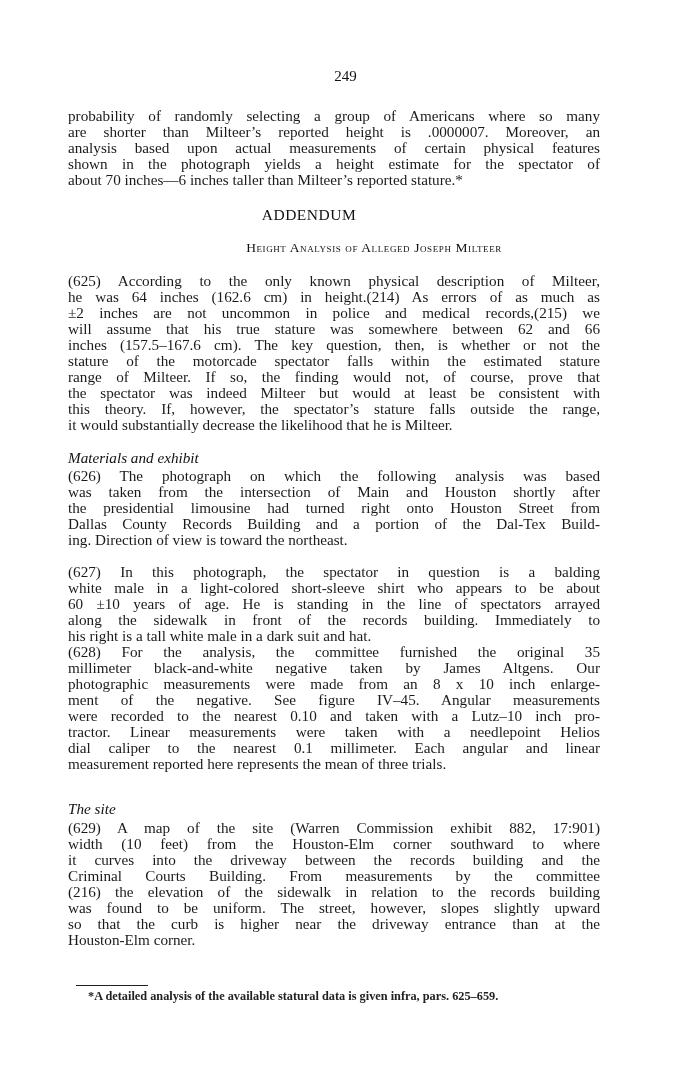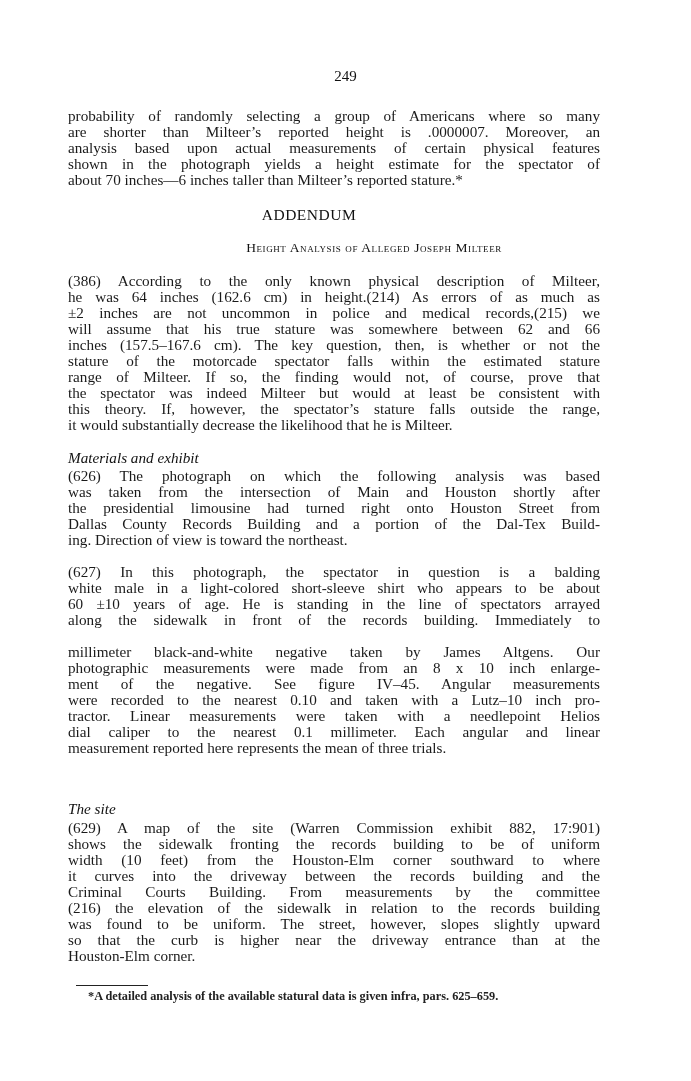--- a/index.html
+++ b/index.html
@@ -55,21 +55,21 @@
     <span class="line" style="white-space: nowrap;">are shorter than Milteer’s reported height is .0000007. Moreover, an</span>
     <span class="line" style="white-space: nowrap;">analysis based upon actual measurements of certain physical features</span>
     <span class="line" style="white-space: nowrap;">shown in the photograph yields a height estimate for the spectator of</span>
     <span class="line last" style="white-space: nowrap;">about 70 inches—6 inches taller than Milteer’s reported stature.*</span>
   </div>
 
   <div class="heading" style="top:190px;">ADDENDUM</div>
   <div class="subheading" style="top:224px;">Height Analysis of Alleged Joseph Milteer</div>
 
   <div class="block" style="top:257px;">
-    <span class="line" style="white-space: nowrap;">(386)   According to the only known physical description of Milteer,</span>
+    <span class="line" style="white-space: nowrap;">(625)   According to the only known physical description of Milteer,</span>
     <span class="line" style="white-space: nowrap;">he was 64 inches (162.6 cm) in height.(214) As errors of as much as</span>
     <span class="line" style="white-space: nowrap;">±2 inches are not uncommon in police and medical records,(215) we</span>
     <span class="line" style="white-space: nowrap;">will assume that his true stature was somewhere between 62 and 66</span>
     <span class="line" style="white-space: nowrap;">inches (157.5–167.6 cm). The key question, then, is whether or not the</span>
     <span class="line" style="white-space: nowrap;">stature of the motorcade spectator falls within the estimated stature</span>
     <span class="line" style="white-space: nowrap;">range of Milteer. If so, the finding would not, of course, prove that</span>
     <span class="line" style="white-space: nowrap;">the spectator was indeed Milteer but would at least be consistent with</span>
     <span class="line" style="white-space: nowrap;">this theory. If, however, the spectator’s stature falls outside the range,</span>
     <span class="line last" style="white-space: nowrap;">it would substantially decrease the likelihood that he is Milteer.</span>
   </div>
@@ -82,37 +82,38 @@
     <span class="line" style="white-space: nowrap;">the presidential limousine had turned right onto Houston Street from</span>
     <span class="line" style="white-space: nowrap;">Dallas County Records Building and a portion of the Dal-Tex Build-</span>
     <span class="line last" style="white-space: nowrap;">ing. Direction of view is toward the northeast.</span>
   </div>
 
   <div class="block" style="top:548px;">
     <span class="line" style="white-space: nowrap;">(627)   In this photograph, the spectator in question is a balding</span>
     <span class="line" style="white-space: nowrap;">white male in a light-colored short-sleeve shirt who appears to be about</span>
     <span class="line" style="white-space: nowrap;">60 ±10 years of age. He is standing in the line of spectators arrayed</span>
     <span class="line" style="white-space: nowrap;">along the sidewalk in front of the records building. Immediately to</span>
+    <span class="line last" style="white-space: nowrap;">his right is a tall white male in a dark suit and hat.</span>
   </div>
 
   <div class="block" style="top:628px;">
+    <span class="line" style="white-space: nowrap;">(628)   For the analysis, the committee furnished the original 35</span>
     <span class="line" style="white-space: nowrap; font-family: Liberation Serif, serif;">millimeter black-and-white negative taken by James Altgens. Our</span>
     <span class="line" style="white-space: nowrap;">photographic measurements were made from an 8 x 10 inch enlarge-</span>
     <span class="line" style="white-space: nowrap;">ment of the negative. See figure IV–45. Angular measurements</span>
     <span class="line" style="white-space: nowrap;">were recorded to the nearest 0.10 and taken with a Lutz–10 inch pro-</span>
     <span class="line" style="white-space: nowrap;">tractor. Linear measurements were taken with a needlepoint Helios</span>
     <span class="line" style="white-space: nowrap;">dial caliper to the nearest 0.1 millimeter. Each angular and linear</span>
     <span class="line last" style="white-space: nowrap;">measurement reported here represents the mean of three trials.</span>
   </div>
 
   <div class="italic-head" style="top:784px;">The site</div>
 
   <div class="block" style="top:804px;">
     <span class="line" style="white-space: nowrap;">(629)   A map of the site (Warren Commission exhibit 882, 17:901)</span>
-    <span class="line" style="white-space: nowrap;">shows the sidewalk fronting the records building to be of uniform</span>
     <span class="line" style="white-space: nowrap;">width (10 feet) from the Houston-Elm corner southward to where</span>
     <span class="line" style="white-space: nowrap;">it curves into the driveway between the records building and the</span>
     <span class="line" style="white-space: nowrap;">Criminal Courts Building. From measurements by the committee</span>
     <span class="line" style="white-space: nowrap;">(216) the elevation of the sidewalk in relation to the records building</span>
     <span class="line" style="white-space: nowrap;">was found to be uniform. The street, however, slopes slightly upward</span>
     <span class="line" style="white-space: nowrap;">so that the curb is higher near the driveway entrance than at the</span>
     <span class="line last" style="white-space: nowrap;">Houston-Elm corner.</span>
   </div>
 
   <div class="rule"></div>

